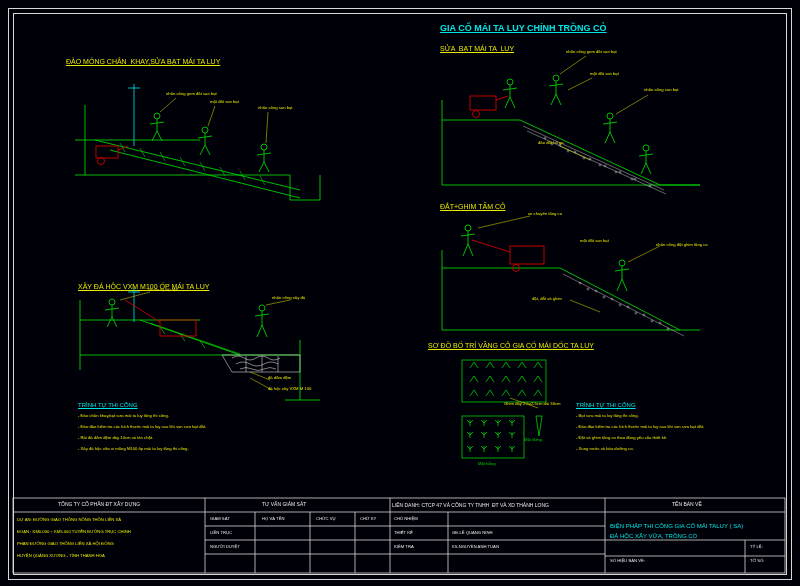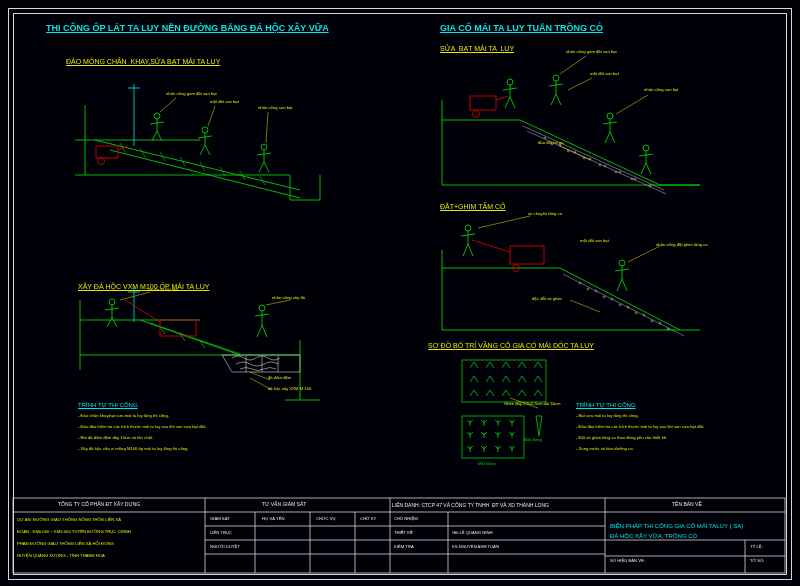--- a/index.html
+++ b/index.html
@@ -22,22 +22,21 @@
   .bold{font-weight:bold;}
 </style>
 </head>
 <body>
 
 <div id="sheet">
 
   <div class="frame" style="left:8px;top:8px;width:782px;height:570px;"></div>
   <div class="frame" style="left:13px;top:13px;width:772px;height:560px;"></div>
 
-  <div class="txt cyan t9 bold ul" style="left:46px;top:24px;">THI CÔNG ỐP LÁT TA LUY NỀN ĐƯỜNG BẰNG ĐÁ HỘC XÂY VỮA</div>
-  <div class="txt cyan t9 bold ul" style="left:440px;top:24px;">GIA CỐ MÁI TA LUY TUẤN TRỒNG CỎ</div>
+  <div class="txt cyan t9 bold ul" style="left:440px;top:24px;">GIA CỐ MÁI TA LUY CHÍNH TRỒNG CỎ</div>
 
   <div class="txt yellow t7 ul" style="left:66px;top:58px;">ĐÀO MÓNG CHÂN  KHAY,SỬA BẠT MÁI TA LUY</div>
   <div class="txt yellow t7 ul" style="left:78px;top:283px;">XÂY ĐÁ HỘC VXM M100 ỐP MÁI TA LUY</div>
   <div class="txt yellow t7 ul" style="left:440px;top:45px;">SỬA  BẠT MÁI TA  LUY</div>
   <div class="txt yellow t7 ul" style="left:440px;top:203px;">ĐẮT+GHIM TẤM CỎ</div>
   <div class="txt yellow t7 ul" style="left:428px;top:342px;">SƠ ĐỒ BỐ TRÍ VẦNG CỎ GIA CỐ MÁI DỐC TA LUY</div>
 
   <svg width="800" height="586">
 
     <g stroke="#00d000" fill="none" stroke-width="0.9">

